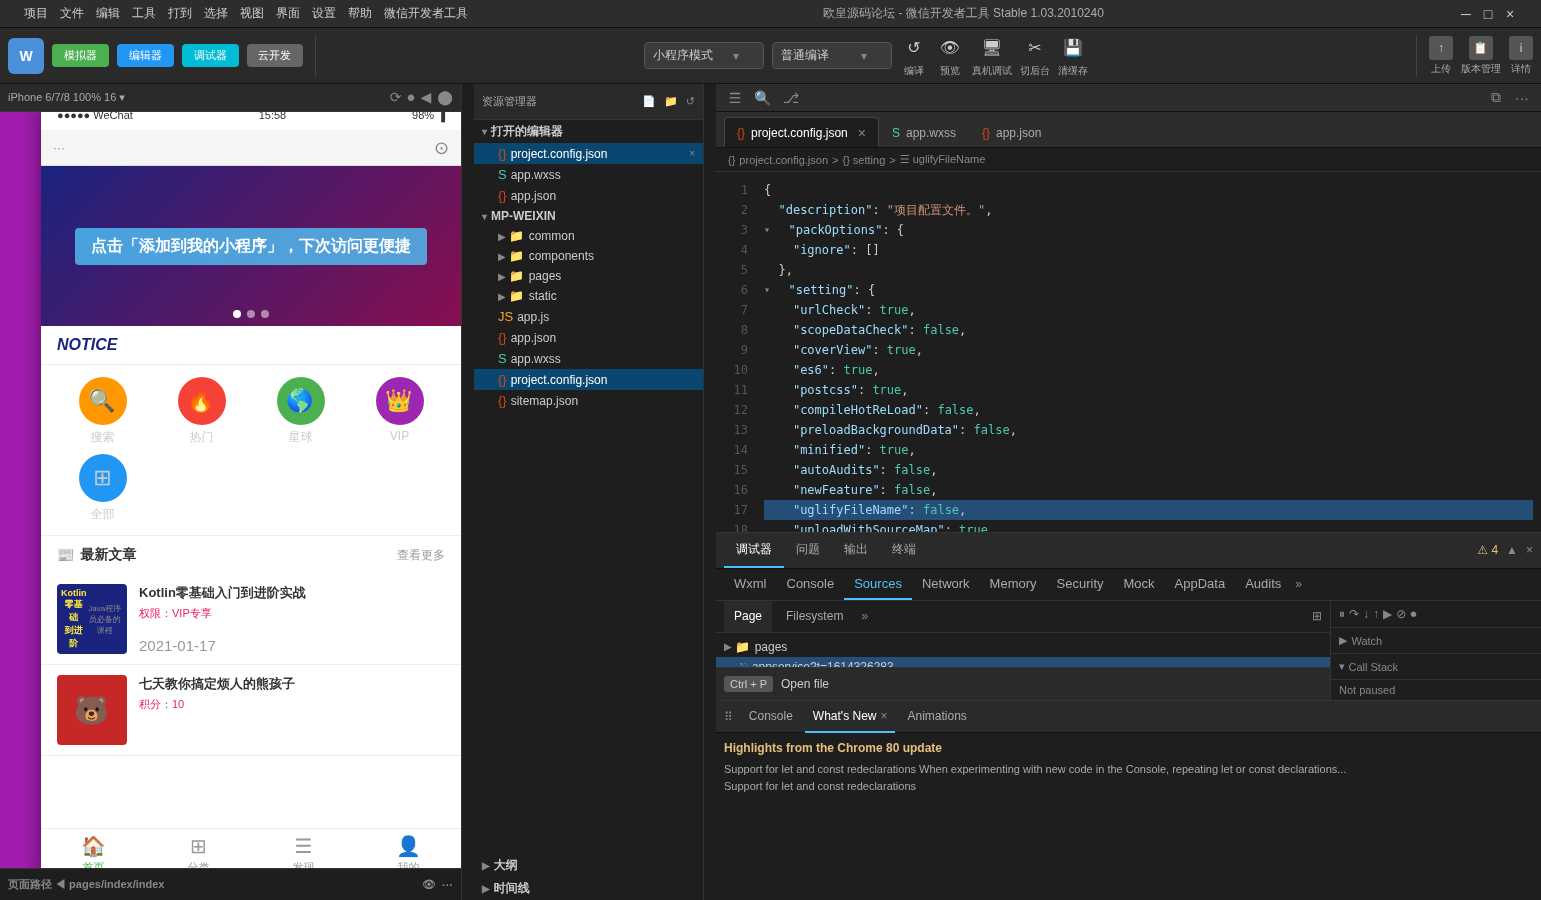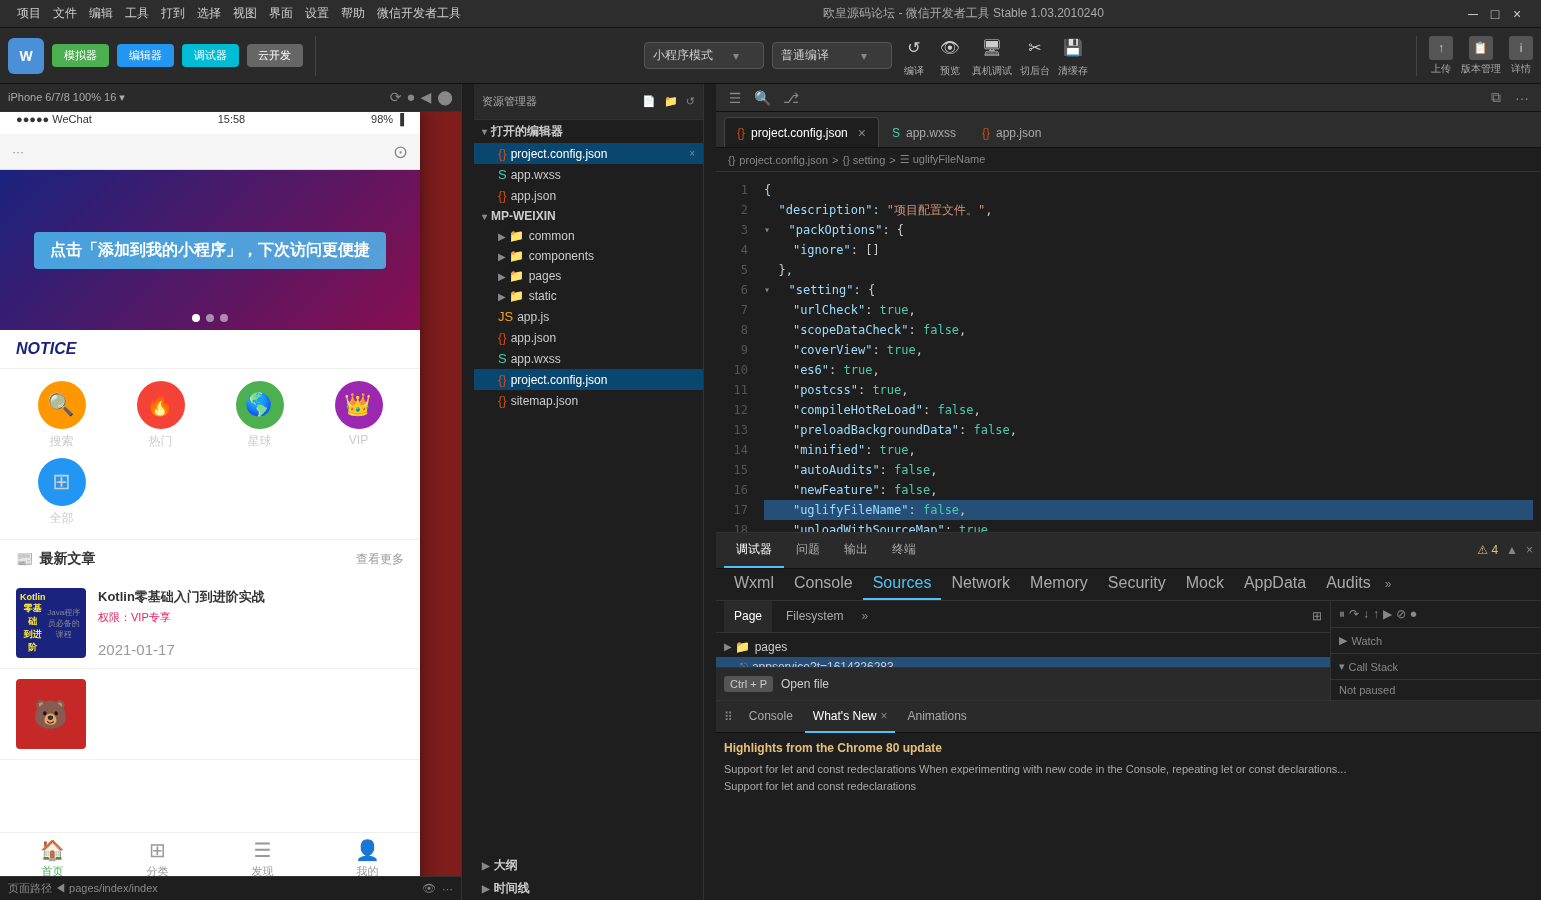--- a/index.html
+++ b/index.html
@@ -1,19 +1,19 @@
 <!DOCTYPE html>
 <html><head>
   <meta charset="utf-8">
   <style>
     * { margin: 0; padding: 0; box-sizing: border-box; }
     body { width: 1541px; height: 900px; overflow: hidden; background: #1e1e1e; font-family: 'Microsoft YaHei', Arial, sans-serif; font-size: 12px; color: #ccc; display: flex; flex-direction: column; }
 
     
-    .title-bar { height: 28px; background: #2d2d2d; display: flex; align-items: center; justify-content: space-between; padding: 0 17px; border-bottom: 1px solid #111; }
+    .title-bar { height: 28px; background: #2d2d2d; display: flex; align-items: center; justify-content: space-between; padding: 0 24px; border-bottom: 1px solid #111; }
     .title-bar-menu { display: flex; gap: 12px; color: #ccc; font-size: 12px; }
     .title-bar-menu span { cursor: pointer; }
     .title-bar-center { color: #aaa; font-size: 12px; }
     .title-bar-controls { display: flex; gap: 8px; }
     .title-bar-controls span { width: 14px; height: 14px; display: inline-flex; align-items: center; justify-content: center; cursor: pointer; color: #ccc; font-size: 14px; }
 
     
     .toolbar { height: 56px; background: #2a2a2a; display: flex; align-items: center; padding: 0 8px; gap: 8px; border-bottom: 1px solid #111; }
     .toolbar-logo { width: 36px; height: 36px; background: #4a90d9; border-radius: 6px; display: flex; align-items: center; justify-content: center; color: white; font-weight: bold; font-size: 14px; }
     .toolbar-btn-group { display: flex; flex-direction: column; align-items: center; gap: 2px; }
@@ -34,21 +34,21 @@
 
     
     .main { display: flex; flex: 1; overflow: hidden; gap: 12px; }
 
     
     .phone-panel { width: 462px; background: #1a1a1a; border-right: 1px solid #333; display: flex; flex-direction: column; }
     .phone-toolbar { height: 28px; background: #2a2a2a; display: flex; align-items: center; padding: 0 8px; gap: 8px; border-bottom: 1px solid #333; }
     .phone-toolbar-label { color: #aaa; font-size: 11px; }
     .phone-toolbar-icons { display: flex; gap: 6px; margin-left: auto; }
     .phone-toolbar-icon { color: #888; font-size: 14px; cursor: pointer; }
-    .phone-screen { flex: 1; display: flex; align-items: center; justify-content: flex-start; background: #7f1d1d; overflow: hidden; }
+    .phone-screen { flex: 1; display: flex; align-items: center; justify-content: flex-end; background: #a21caf; overflow: hidden; }
     .phone { width: 420px; height: 780px; background: white; border-radius: 8px; overflow: hidden; display: flex; flex-direction: column; box-shadow: 0 4px 20px rgba(0,0,0,0.5); }
     .phone-status { height: 30px; background: white; display: flex; align-items: center; justify-content: space-between; padding: 0 16px; font-size: 11px; color: #333; }
     .phone-status-left { display: flex; gap: 4px; align-items: center; }
     .phone-status-right { display: flex; gap: 4px; align-items: center; }
     .phone-browser-bar { height: 36px; background: #f5f5f5; border-bottom: 1px solid #ddd; display: flex; align-items: center; padding: 0 12px; gap: 8px; }
     .phone-content { flex: 1; overflow: hidden; background: #f0f0f0; }
     .banner { width: 100%; height: 160px; background: linear-gradient(135deg, #1a237e, #880e4f); display: flex; align-items: center; justify-content: center; position: relative; overflow: hidden; }
     .banner-text { color: white; font-size: 16px; font-weight: bold; text-align: center; z-index: 2; padding: 8px 16px; background: rgba(79,195,247,0.8); border-radius: 4px; }
     .banner-dots { position: absolute; bottom: 8px; left: 50%; transform: translateX(-50%); display: flex; gap: 6px; }
     .banner-dot { width: 8px; height: 8px; border-radius: 50%; background: rgba(255,255,255,0.5); }
@@ -64,21 +64,21 @@
     .article-item { display: flex; gap: 12px; padding: 10px 16px; background: white; border-bottom: 1px solid #eee; }
     .article-thumb { width: 70px; height: 70px; background: #333; border-radius: 4px; flex-shrink: 0; overflow: hidden; display: flex; align-items: center; justify-content: center; }
     .article-info { flex: 1; }
     .article-title { font-size: 13px; color: #333; font-weight: bold; line-height: 1.4; }
     .article-tag { font-size: 11px; color: #e91e63; margin-top: 4px; }
     .article-date { font-size: 15px; color: #999; margin-top: 16px; }
     .bottom-nav { height: 52px; background: white; border-top: 1px solid #eee; display: grid; grid-template-columns: repeat(4, 1fr); }
     .nav-item { display: flex; flex-direction: column; align-items: center; justify-content: center; gap: 2px; font-size: 11px; color: #999; }
     .nav-item.active { color: #4caf50; }
     .nav-icon { font-size: 20px; }
-    .breadcrumb-bar { height: 24px; background: #1e1e1e; display: flex; align-items: center; padding: 0 8px; gap: 6px; border-top: 1px solid #333; font-size: 11px; color: #888; }
+    .breadcrumb-bar { height: 32px; background: #1e1e1e; display: flex; align-items: center; padding: 0 8px; gap: 6px; border-top: 1px solid #333; font-size: 11px; color: #888; font-weight: bold; }
 
     
     .filetree-panel { width: 230px; background: #1e1e1e; border-right: 1px solid #333; display: flex; flex-direction: column; overflow: hidden; }
     .filetree-toolbar { height: 36px; background: #2a2a2a; display: flex; align-items: center; padding: 0 8px; gap: 6px; font-size: 11px; color: #aaa; border-bottom: 1px solid #333; }
     .filetree-toolbar-icons { display: flex; gap: 8px; margin-left: auto; }
     .filetree-item { display: flex; align-items: center; padding: 3px 8px 3px 16px; cursor: pointer; font-size: 12px; color: #ccc; gap: 4px; }
     .filetree-item.active { background: #094771; color: white; }
     .filetree-item.indent1 { padding-left: 24px; }
     .filetree-group-header { display: flex; align-items: center; padding: 3px 8px; cursor: pointer; font-size: 12px; color: #ccc; gap: 4px; font-weight: bold; }
     .chevron { font-size: 10px; color: #888; }
@@ -109,21 +109,21 @@
     .key { color: #9cdcfe; }
 
     
     .debugger-area { flex: 1; display: flex; flex-direction: column; overflow: hidden; }
     .debugger-tabs-bar { height: 36px; background: #2a2a2a; display: flex; align-items: center; padding: 0 8px; gap: 0; border-bottom: 1px solid #111; }
     .debugger-tab { padding: 0 12px; height: 36px; display: flex; align-items: center; font-size: 12px; color: #aaa; cursor: pointer; border-bottom: 2px solid transparent; }
     .debugger-tab.active { color: #fff; border-bottom-color: #4fc3f7; }
     .debugger-tab-bar-right { margin-left: auto; display: flex; gap: 8px; align-items: center; }
     .debugger-panel { flex: 1; display: flex; overflow: hidden; }
     .debugger-sub-tabs { height: 32px; background: #1e1e1e; display: flex; align-items: center; padding: 0 8px; gap: 0; border-bottom: 1px solid #333; }
-    .debugger-sub-tab { padding: 0 10px; height: 32px; display: flex; align-items: center; font-size: 16px; color: #aaa; cursor: pointer; border-bottom: 2px solid transparent; }
+    .debugger-sub-tab { padding: 0 10px; height: 32px; display: flex; align-items: center; font-size: 13px; color: #aaa; cursor: pointer; border-bottom: 2px solid transparent; }
     .debugger-sub-tab.active { color: #4fc3f7; border-bottom-color: #4fc3f7; }
     .debugger-left { flex: 1; display: flex; flex-direction: column; overflow: hidden; border-right: 1px solid #333; }
     .debugger-right { width: 210px; background: #1e1e1e; display: flex; flex-direction: column; }
     .file-tree-debug { flex: 1; overflow: auto; padding: 4px 0; }
     .debug-tree-item { display: flex; align-items: center; padding: 3px 8px; font-size: 12px; color: #ccc; cursor: pointer; gap: 4px; }
     .debug-tree-item.indent1 { padding-left: 24px; }
     .debug-tree-item.selected { background: #264f78; }
     .debugger-right-section { padding: 6px 8px; font-size: 11px; color: #888; border-bottom: 1px solid #333; cursor: pointer; display: flex; align-items: center; gap: 4px; }
     .not-paused { font-size: 11px; color: #888; padding: 4px 8px; }
     .console-area { border-top: 1px solid #333; height: 200px; background: #1e1e1e; display: flex; flex-direction: column; overflow: hidden; }
@@ -313,20 +313,24 @@
             <div class="article-info">
               <div class="article-title">Kotlin零基础入门到进阶实战</div>
               <div class="article-tag">权限：VIP专享</div>
               <div class="article-date">2021-01-17</div>
             </div>
           </div>
 
           <div class="article-item">
             <div class="article-thumb" style="background:#c62828;display:flex;align-items:center;justify-content:center;">
               <span style="font-size:28px;">🐻</span>
+            </div>
+            <div class="article-info">
+              <div class="article-title">七天教你搞定烦人的熊孩子</div>
+              <div class="article-tag">积分：10</div>
             </div>
           </div>
         </div>
 
         <div class="bottom-nav">
           <div class="nav-item active">
             <span class="nav-icon">🏠</span>
             <span>首页</span>
           </div>
           <div class="nav-item">

